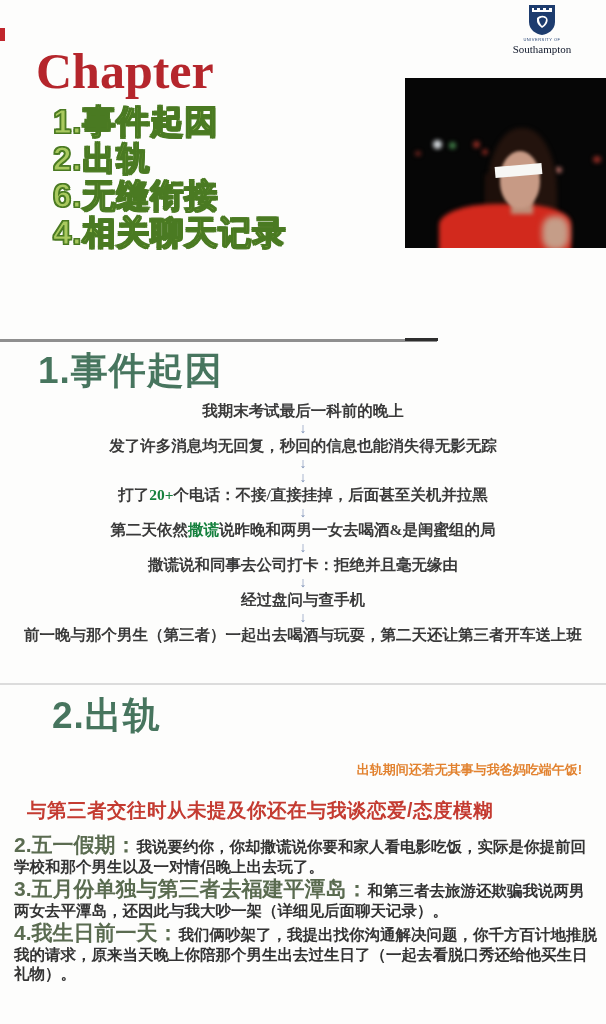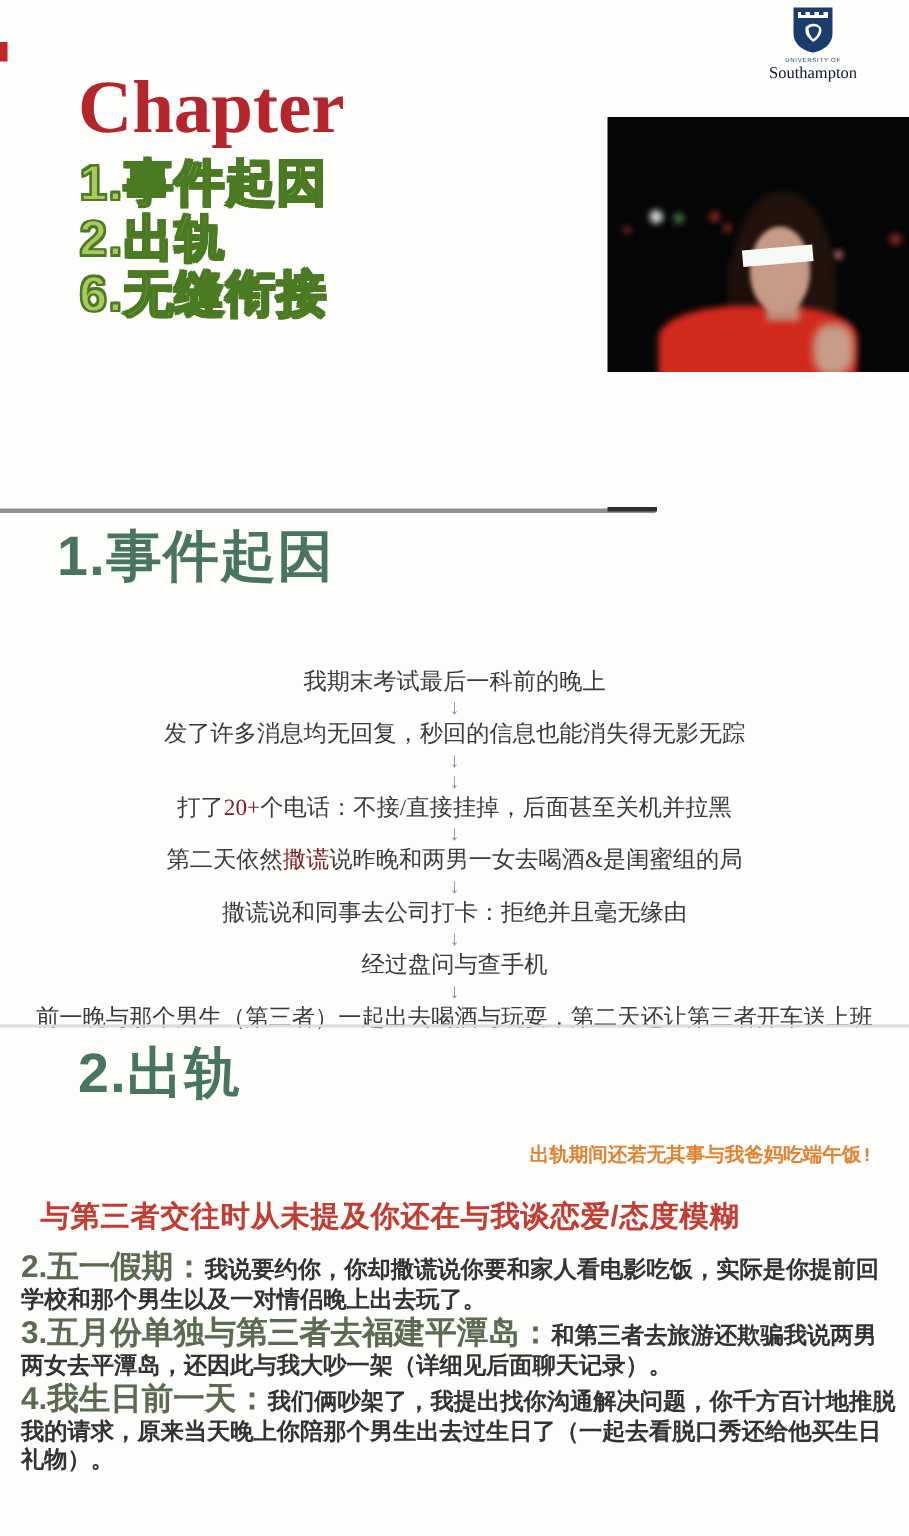--- a/index.html
+++ b/index.html
@@ -11,21 +11,21 @@
 
   
   .red-mark { position:absolute; left:0; top:28px; width:5px; height:13px; background:#c0262c; }
 
   .logo { position:absolute; left:492px; top:4px; width:100px; text-align:center; }
   .logo svg { display:block; margin:0 auto; }
   .logo-uni { font-size:4px; color:#1d3c6e; letter-spacing:.5px; margin-top:1px; }
   .logo-name { font-family:"Liberation Serif", serif; font-size:11px; color:#0f172a; line-height:15px;text-align:center; }
 
   .chapter-title {
-    position:absolute; left:52px; top:42px;
+    position:absolute; left:36px; top:42px;
     font-family:"Liberation Serif", serif; font-size:50px; font-weight:600; color:#b5262c;
   }
   .chapter-list { position:absolute; left:53px; top:103px; }
   .chapter-item {
     font-size:33px; font-weight:700; line-height:37px; letter-spacing:1px;
     color:#a9c95f; -webkit-text-stroke:1.2px #4a7a22;
     text-shadow:-1px -1px 0 #4a7a22, 1px -1px 0 #4a7a22, -1px 1px 0 #4a7a22, 1px 1px 0 #4a7a22;
     font-family:"Liberation Sans", sans-serif;
   }
 
@@ -51,32 +51,32 @@
   .divider1-dark { position:absolute; left:405px; top:338px; width:33px; height:3px; background:#2e2e2e; }
   .divider2 { position:absolute; left:0; top:683px; width:606px; height:2px; background:#dcdcdc; }
 
   
   .s2-head, .s3-head {
     font-family:"Liberation Sans", sans-serif; font-weight:800; font-size:37px; color:#47755e; letter-spacing:1px;
   }
   .s2-head { position:absolute; left:38px; top:346px; }
   .flow {
     position:absolute; left:0; top:401px; width:606px; text-align:center;
-    font-family:"Liberation Serif", serif; font-weight:400; color:#3a3a3a;margin-top:44px;
+    font-family:"Liberation Serif", serif; font-weight:700; color:#3a3a3a;
   }
   .flow-line { font-size:15.5px; line-height:20px; }
   .flow-arrow { color:#7d91b6; font-size:14px; line-height:13px; height:13px; margin:1px 0; }
-  .seg.r  { color:#7f1d1d; }
+  .seg.r  { color:#15803d; }
   .seg.rb { color:#b03028; font-family:"Liberation Serif", serif; font-size:24px; line-height:15px; }
 
   
   .s3-head { position:absolute; left:52px; top:691px; }
   .s3-note {
     position:absolute; right:24px; top:761px;
-    font-size:13px; font-weight:700; color:#e2822f; font-family:Liberation Mono, monospace;
+    font-size:13px; font-weight:700; color:#e2822f; font-family:Liberation Sans, sans-serif;
   }
   .s3-headline {
     position:absolute; left:14px; top:797px;
     font-size:19.5px; font-weight:700; color:#c43b31; font-family:"Liberation Sans", sans-serif; letter-spacing:.5px;margin-left:13px;
   }
   .s3-points { position:absolute; left:14px; top:835px; width:584px; }
   .point {
     font-family:"Liberation Serif", serif; font-size:15.5px; font-weight:600;
     color:#333; line-height:19.5px; margin-bottom:3px;
   }
@@ -104,20 +104,21 @@
     <div class="logo-uni">UNIVERSITY OF</div>
     <div class="logo-name">Southampton</div>
   </div>
 
   <div class="chapter-title">Chapter</div>
 
   <div class="chapter-list">
       <div class="chapter-item">1.事件起因</div>
       <div class="chapter-item">2.出轨</div>
       <div class="chapter-item">6.无缝衔接</div>
+      <div class="chapter-item">4.相关聊天记录</div>
     </div>
 
   <div class="photo">
     <div class="bokeh b1"></div>
     <div class="bokeh b2"></div>
     <div class="bokeh b3"></div>
     <div class="bokeh b4"></div>
     <div class="bokeh b5"></div>
     <div class="bokeh b6"></div>
     <div class="bokeh b7"></div>

